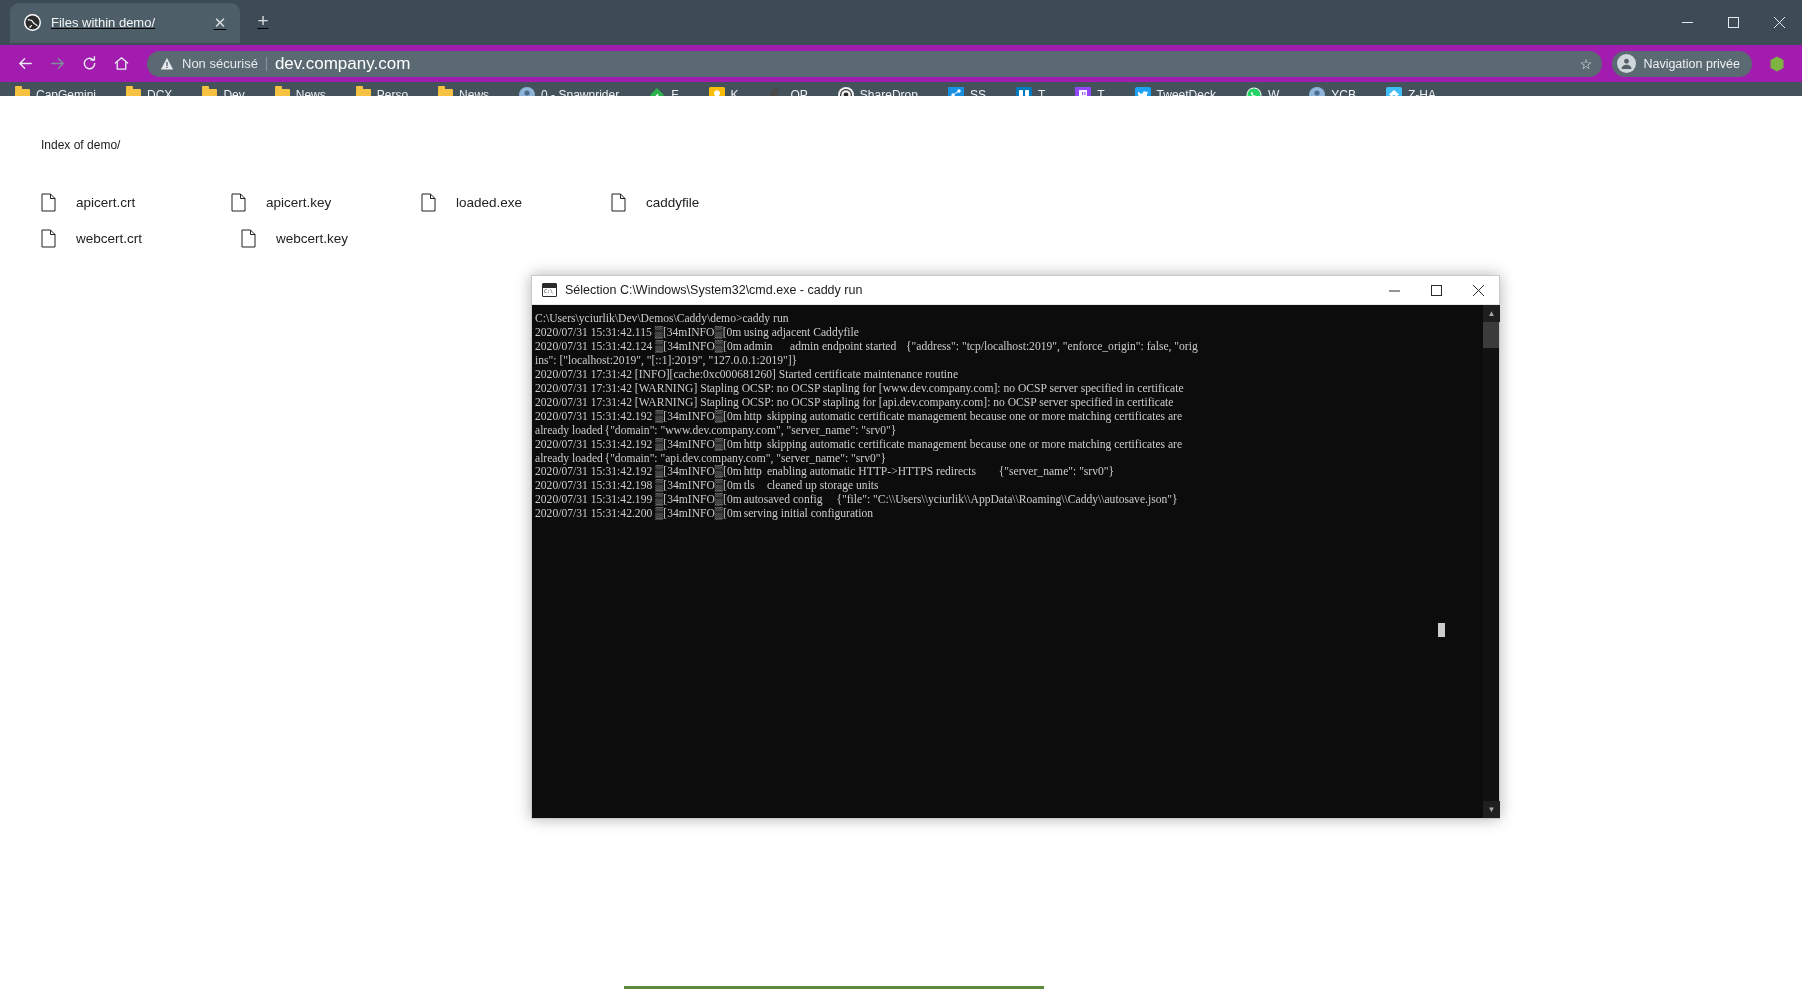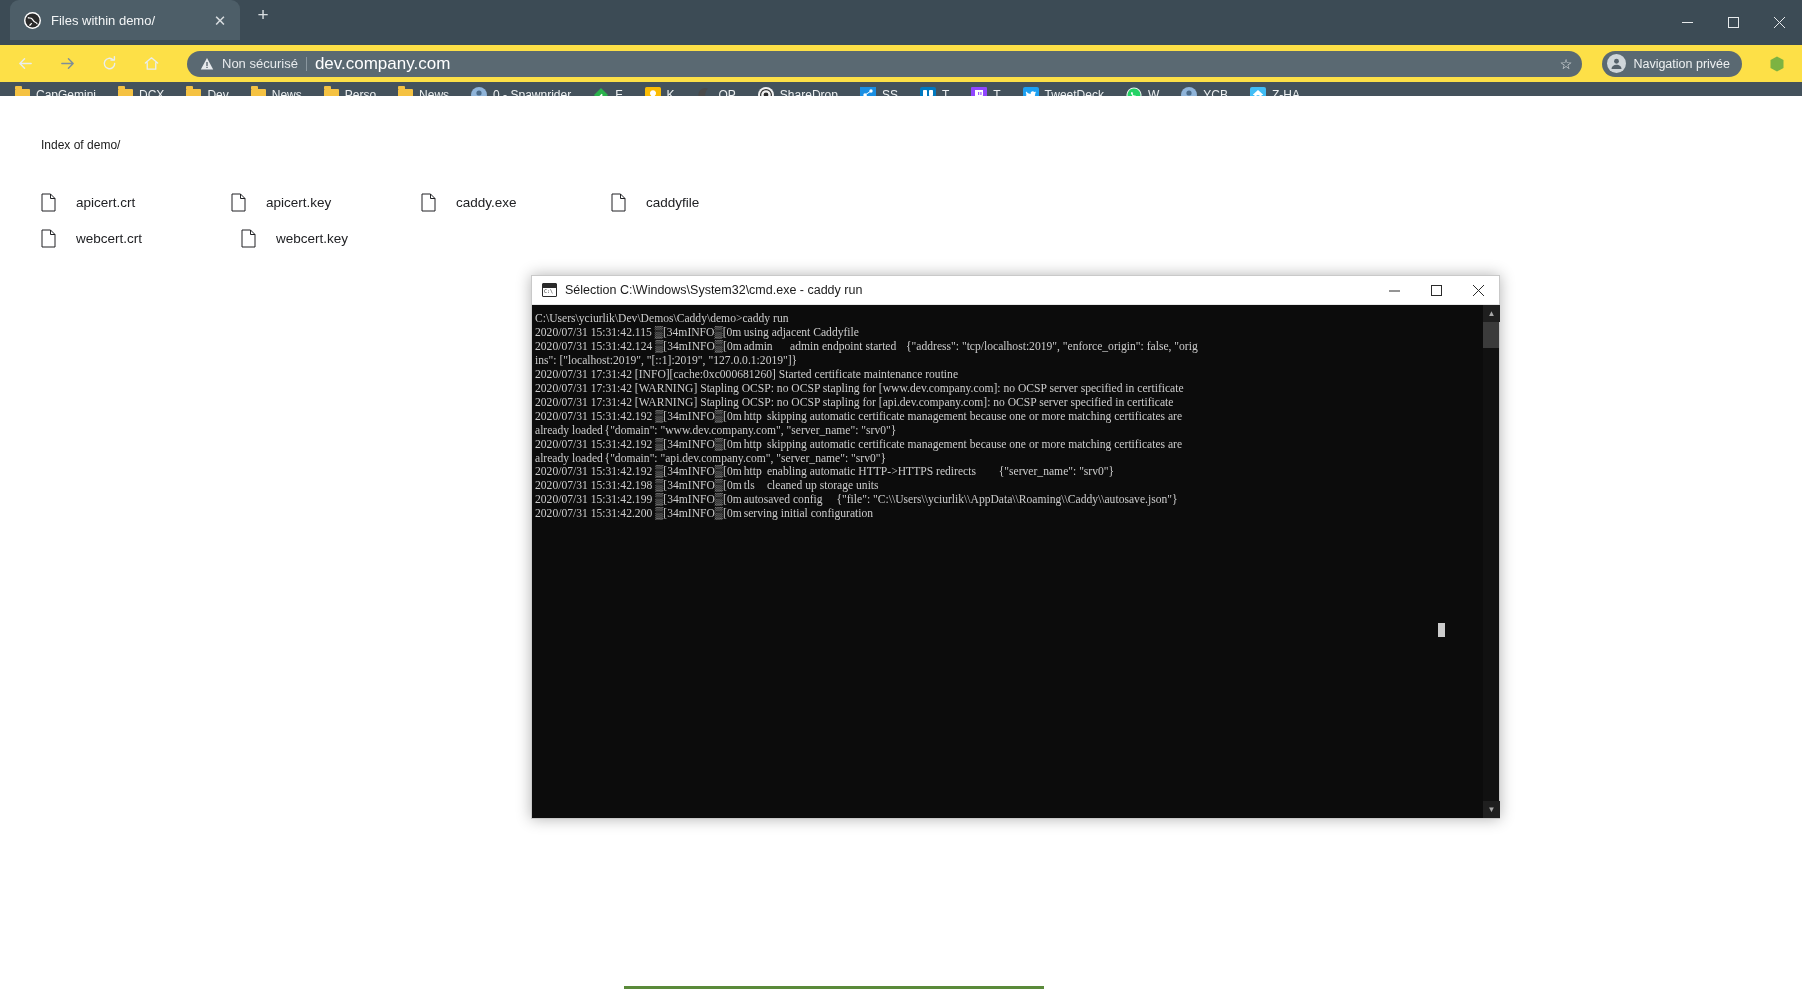--- a/index.html
+++ b/index.html
@@ -8,22 +8,23 @@
     background: #ffffff;
     font-family: "Liberation Sans", sans-serif;
     overflow: hidden;
   }
 
   
   .browser { position: absolute; inset: 0; background: #ffffff; }
 
   .tabstrip {
     height: 45px; background: #3c4b55;
-    display: flex; align-items: flex-start; position: relative;
+    display: flex; align-items: center; position: relative;
     padding-left: 10px;
+    text-decoration: underline;
   }
   .tab {
     height: 40px; width: 230px;
     background: #4d5e68; border-radius: 9px 9px 0 0;
     display: flex; align-items: center; padding: 0 10px 0 14px;
     gap: 10px; position: relative;
   }
   .tab-favicon {
     width: 17px; height: 17px; border-radius: 50%;
     background: #ffffff; display: flex; align-items: center;
@@ -49,22 +50,22 @@
     display: flex; align-items: center;
   }
   .winbtn {
     width: 46px; height: 45px; display: flex;
     align-items: center; justify-content: center;
     color: #e7eaec;
   }
   .winbtn svg { display: block; }
 
   .toolbar {
-    height: 37px; background: #fde047;
-    display: flex; align-items: center; padding: 0 10px; gap: 12px;
+    height: 37px; background: #a21caf;
+    display: flex; align-items: center; padding: 0 10px; gap: 2px;
   }
   .navbtn {
     width: 30px; height: 30px; display: flex; align-items: center;
     justify-content: center; color: #e9edef; border-radius: 50%;
   }
   .navbtn.dim { color: #7e8e98; }
   .navbtn svg { display: block; }
 
   .omnibox {
     flex: 1; height: 26px; background: #5a6972; border-radius: 13px;
@@ -88,21 +89,21 @@
   }
   .incognito-ico {
     width: 19px; height: 19px; border-radius: 50%;
     background: #cfd6da; display: flex; align-items: center;
     justify-content: center; flex: none;
   }
   .incognito-label { color: #eef1f2; font-size: 12.5px; white-space: nowrap; }
 
   .bookmarks {
     height: 26px; background: #44525c;
-    display: flex; align-items: center; padding: 0 6px; gap: 4px;
+    display: flex; align-items: center; padding: 0 6px; gap: 12px;
     overflow: hidden;
   }
   .bm {
     display: flex; align-items: center; gap: 6px;
     padding: 0 9px; height: 22px; white-space: nowrap;
   }
   .bm-label { color: #eef1f2; font-size: 12px; }
   .bm-ico { width: 16px; height: 16px; flex: none; display: block; }
   .folder-ico {
     width: 15px; height: 13px; background: #f5c242;
@@ -444,21 +445,21 @@
             <path d="M1 1h8.5L14 5.5V18H1z" fill="#fff" stroke="#202124" stroke-width="1" stroke-linejoin="round"></path>
             <path d="M9.5 1v4.5H14" fill="none" stroke="#202124" stroke-width="1" stroke-linejoin="round"></path>
           </svg>
           <span class="file-name">apicert.key</span>
         </a>
         <a class="file-item">
           <svg class="file-ico" viewBox="0 0 15 19">
             <path d="M1 1h8.5L14 5.5V18H1z" fill="#fff" stroke="#202124" stroke-width="1" stroke-linejoin="round"></path>
             <path d="M9.5 1v4.5H14" fill="none" stroke="#202124" stroke-width="1" stroke-linejoin="round"></path>
           </svg>
-          <span class="file-name">caddy.exe</span>
+          <span class="file-name">loaded.exe</span>
         </a>
         <a class="file-item">
           <svg class="file-ico" viewBox="0 0 15 19">
             <path d="M1 1h8.5L14 5.5V18H1z" fill="#fff" stroke="#202124" stroke-width="1" stroke-linejoin="round"></path>
             <path d="M9.5 1v4.5H14" fill="none" stroke="#202124" stroke-width="1" stroke-linejoin="round"></path>
           </svg>
           <span class="file-name">caddyfile</span>
         </a>
       </div>
       <div class="file-row">

